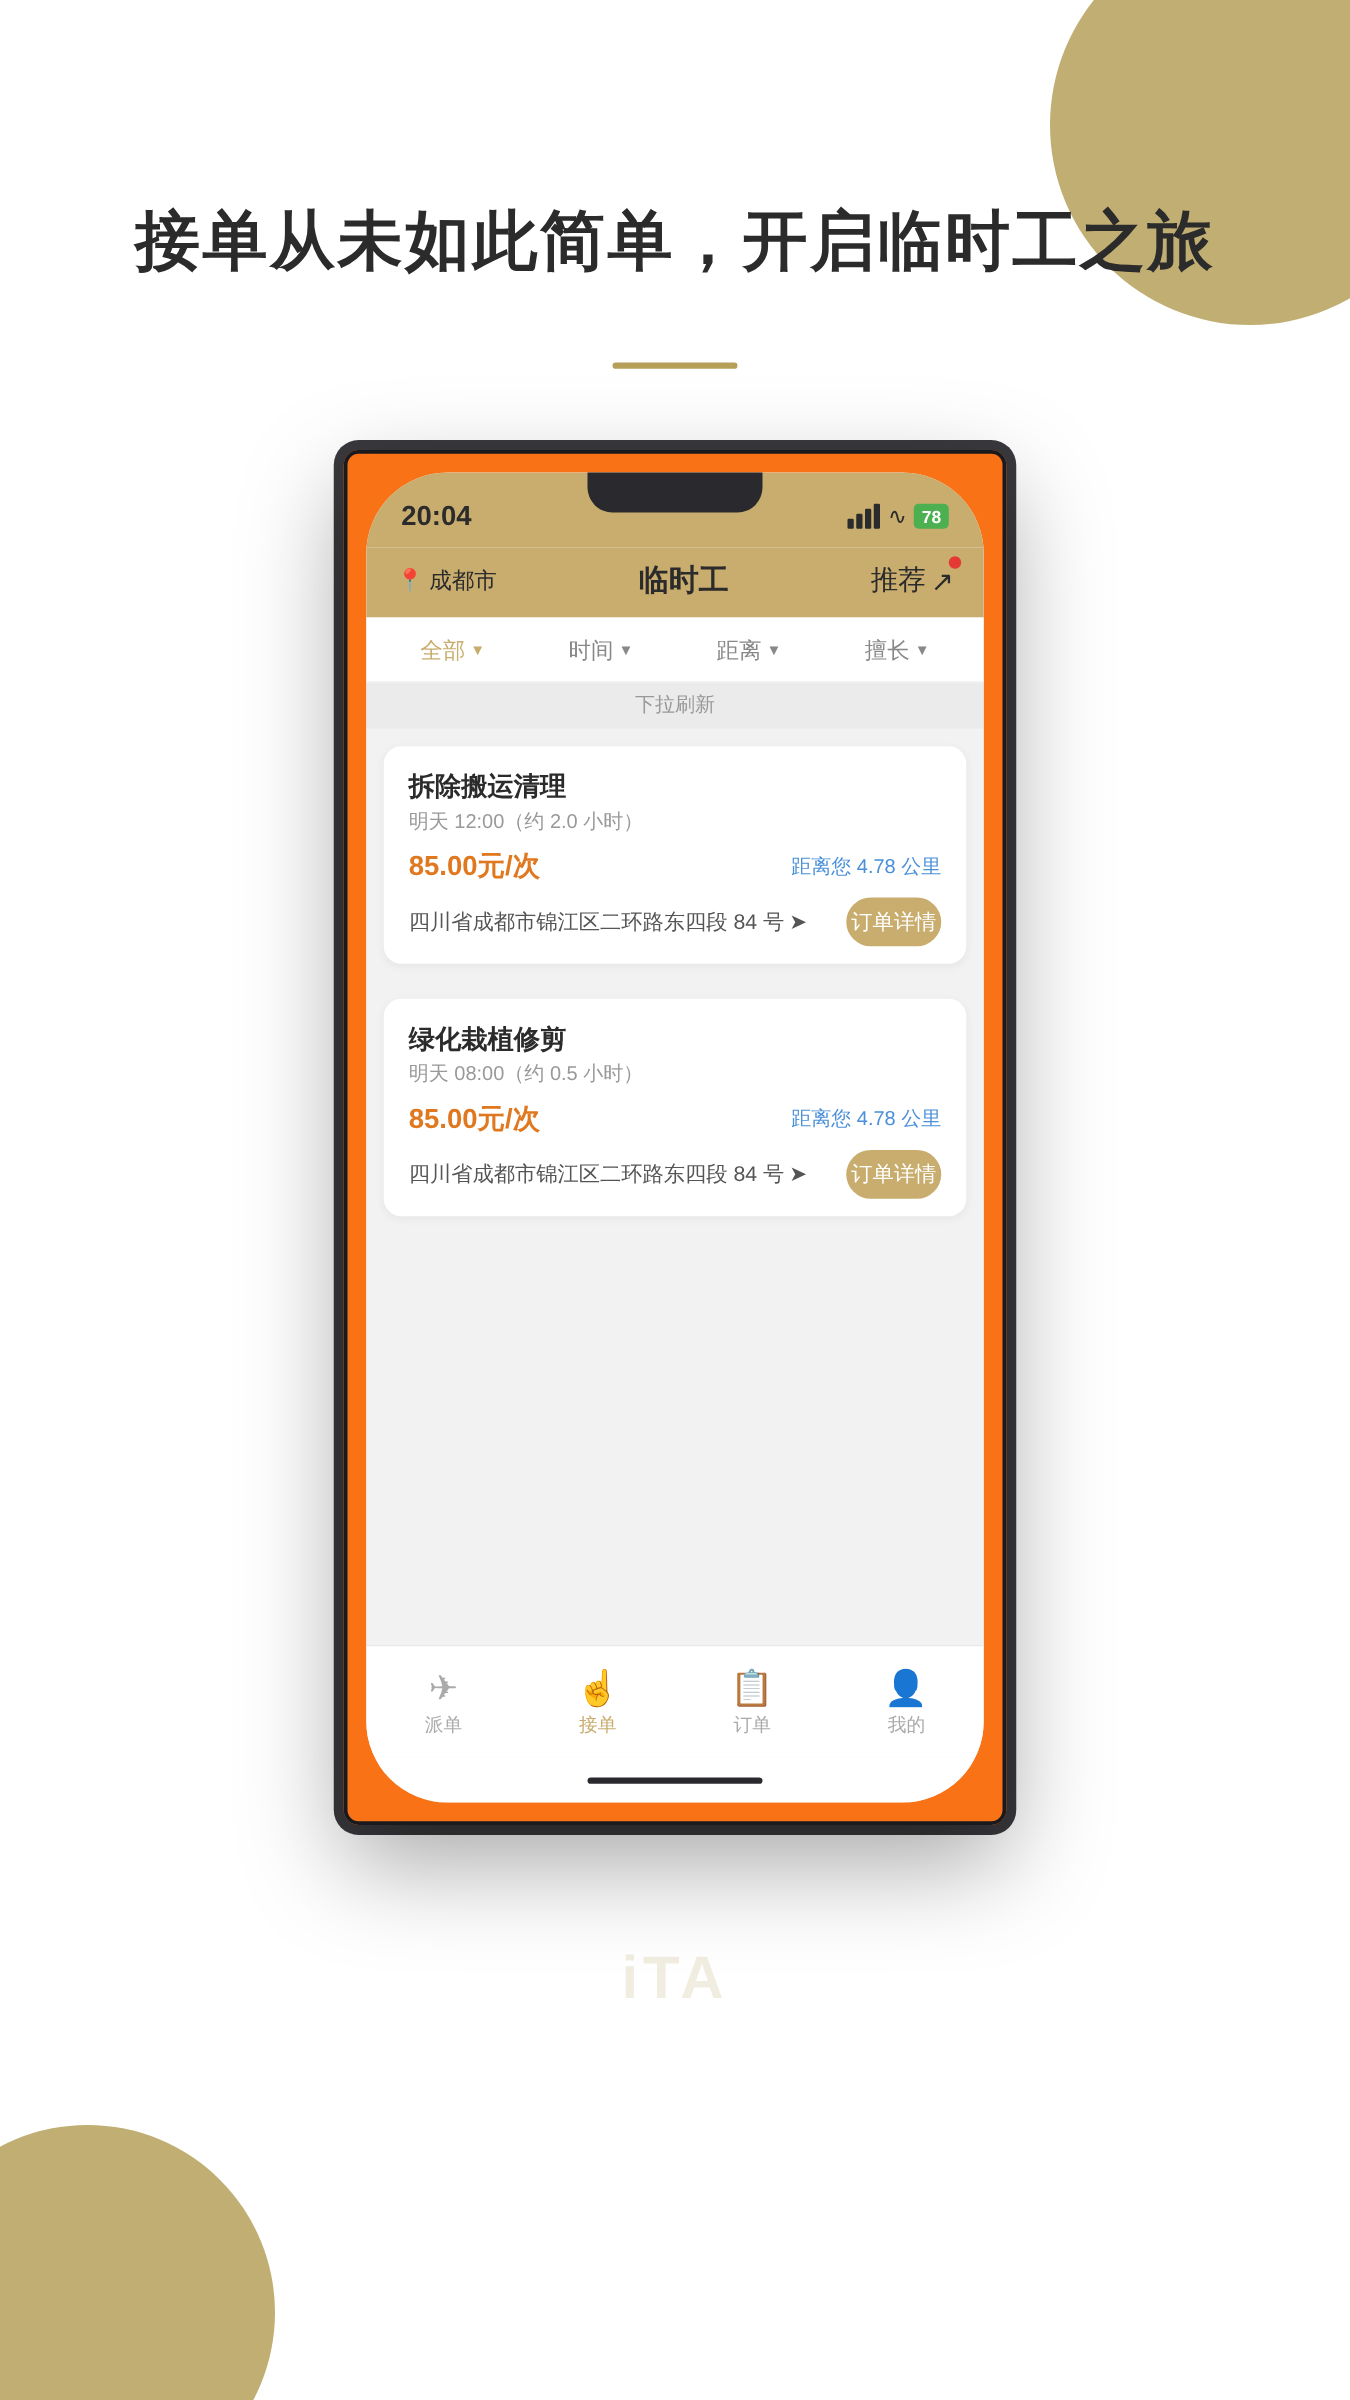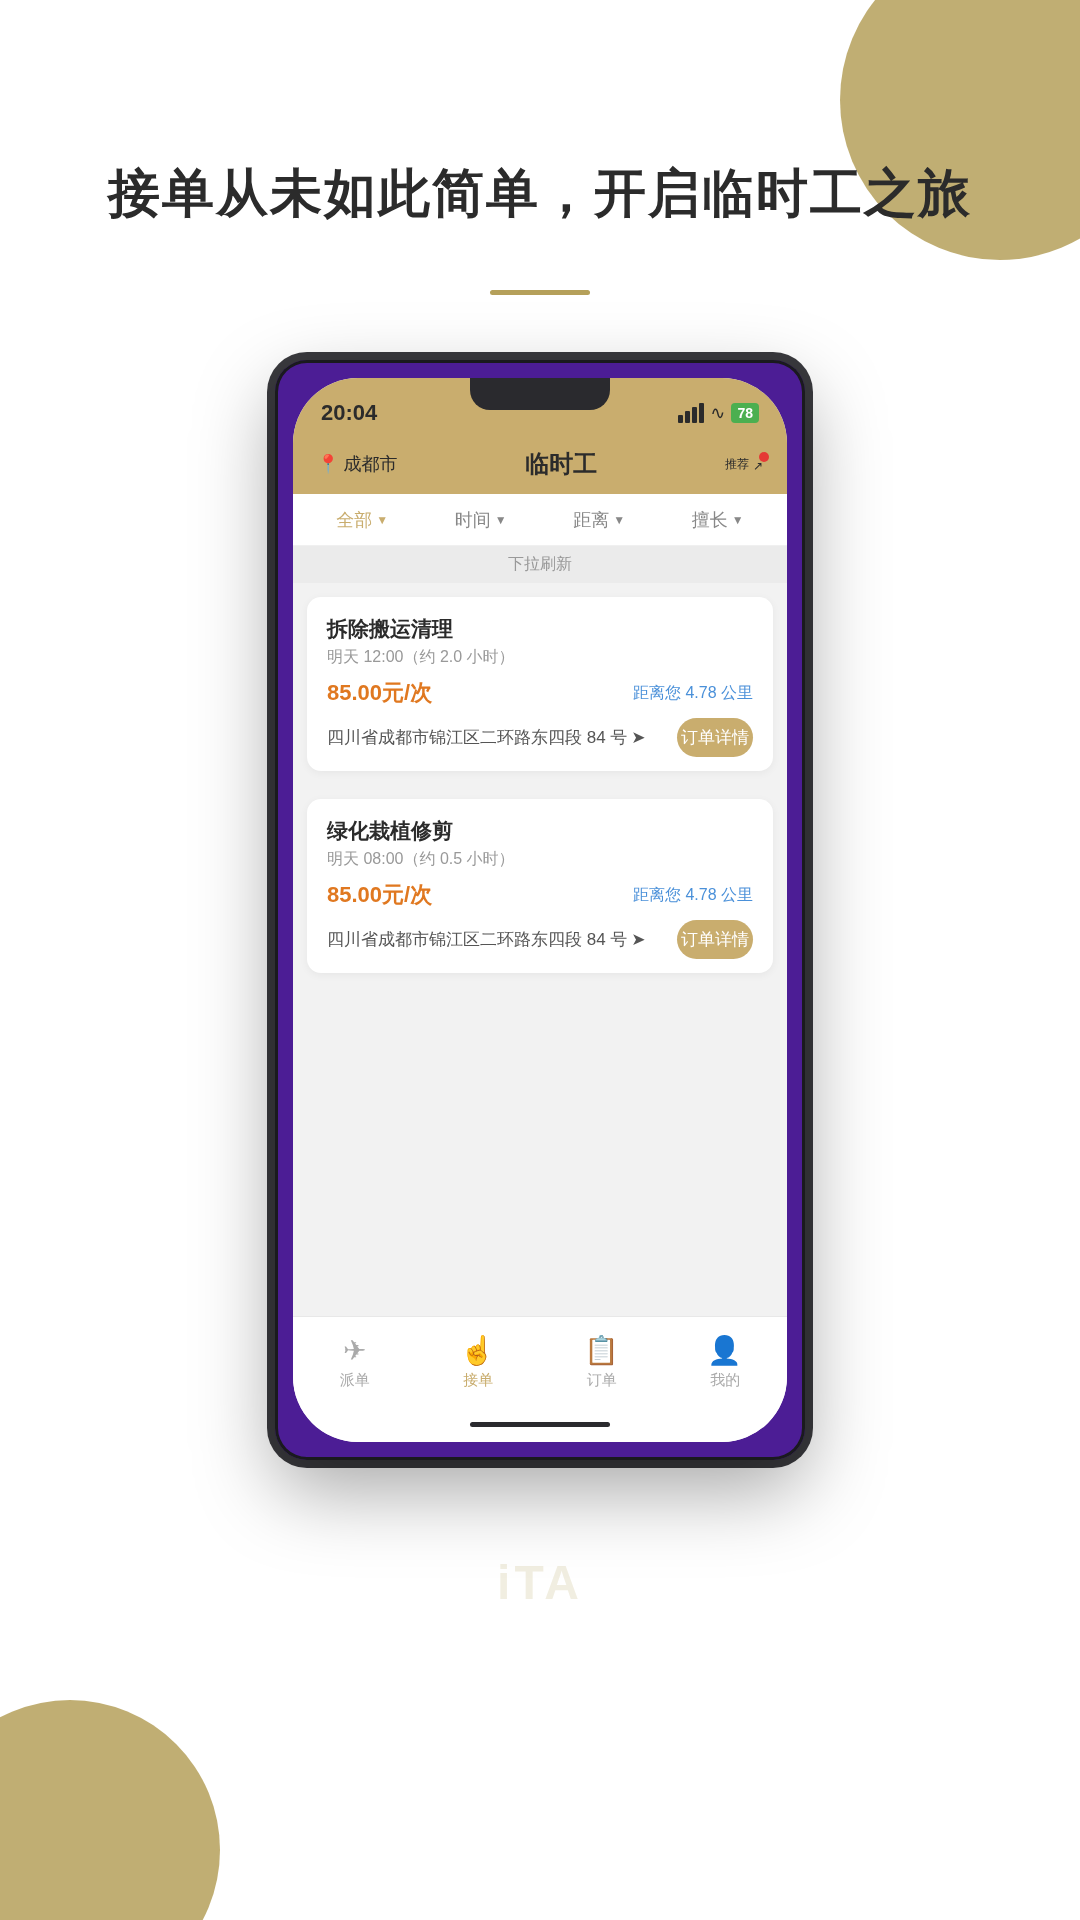--- a/index.html
+++ b/index.html
@@ -69,22 +69,22 @@
       left: 50%;
       transform: translateX(-50%);
       width: 530px;
       height: 1100px;
     }
 
     
     .phone-shell {
       position: absolute;
       top: 0; left: 0; right: 0; bottom: 0;
-      border-radius: 32px;
-      background: #4c1d95;
+      border-radius: 12px;
+      background: #f97316;
       box-shadow:
         0 30px 80px rgba(0,0,0,0.35),
         inset 0 0 0 3px #1a1a1e,
         0 0 0 8px #3a3a3e;
     }
 
     
     .phone-screen {
       position: absolute;
       top: 18px;
@@ -173,21 +173,21 @@
     }
     .header-title {
       font-size: 24px;
       font-weight: 700;
       color: #2b2b2b;
     }
     .header-recommend {
       display: flex;
       align-items: flex-end;
       gap: 4px;
-      font-size: 12px;
+      font-size: 22px;
       color: #2b2b2b;
       position: relative;
     }
     .recommend-dot {
       position: absolute;
       top: -4px;
       right: -6px;
       width: 10px;
       height: 10px;
       background: #e53935;

